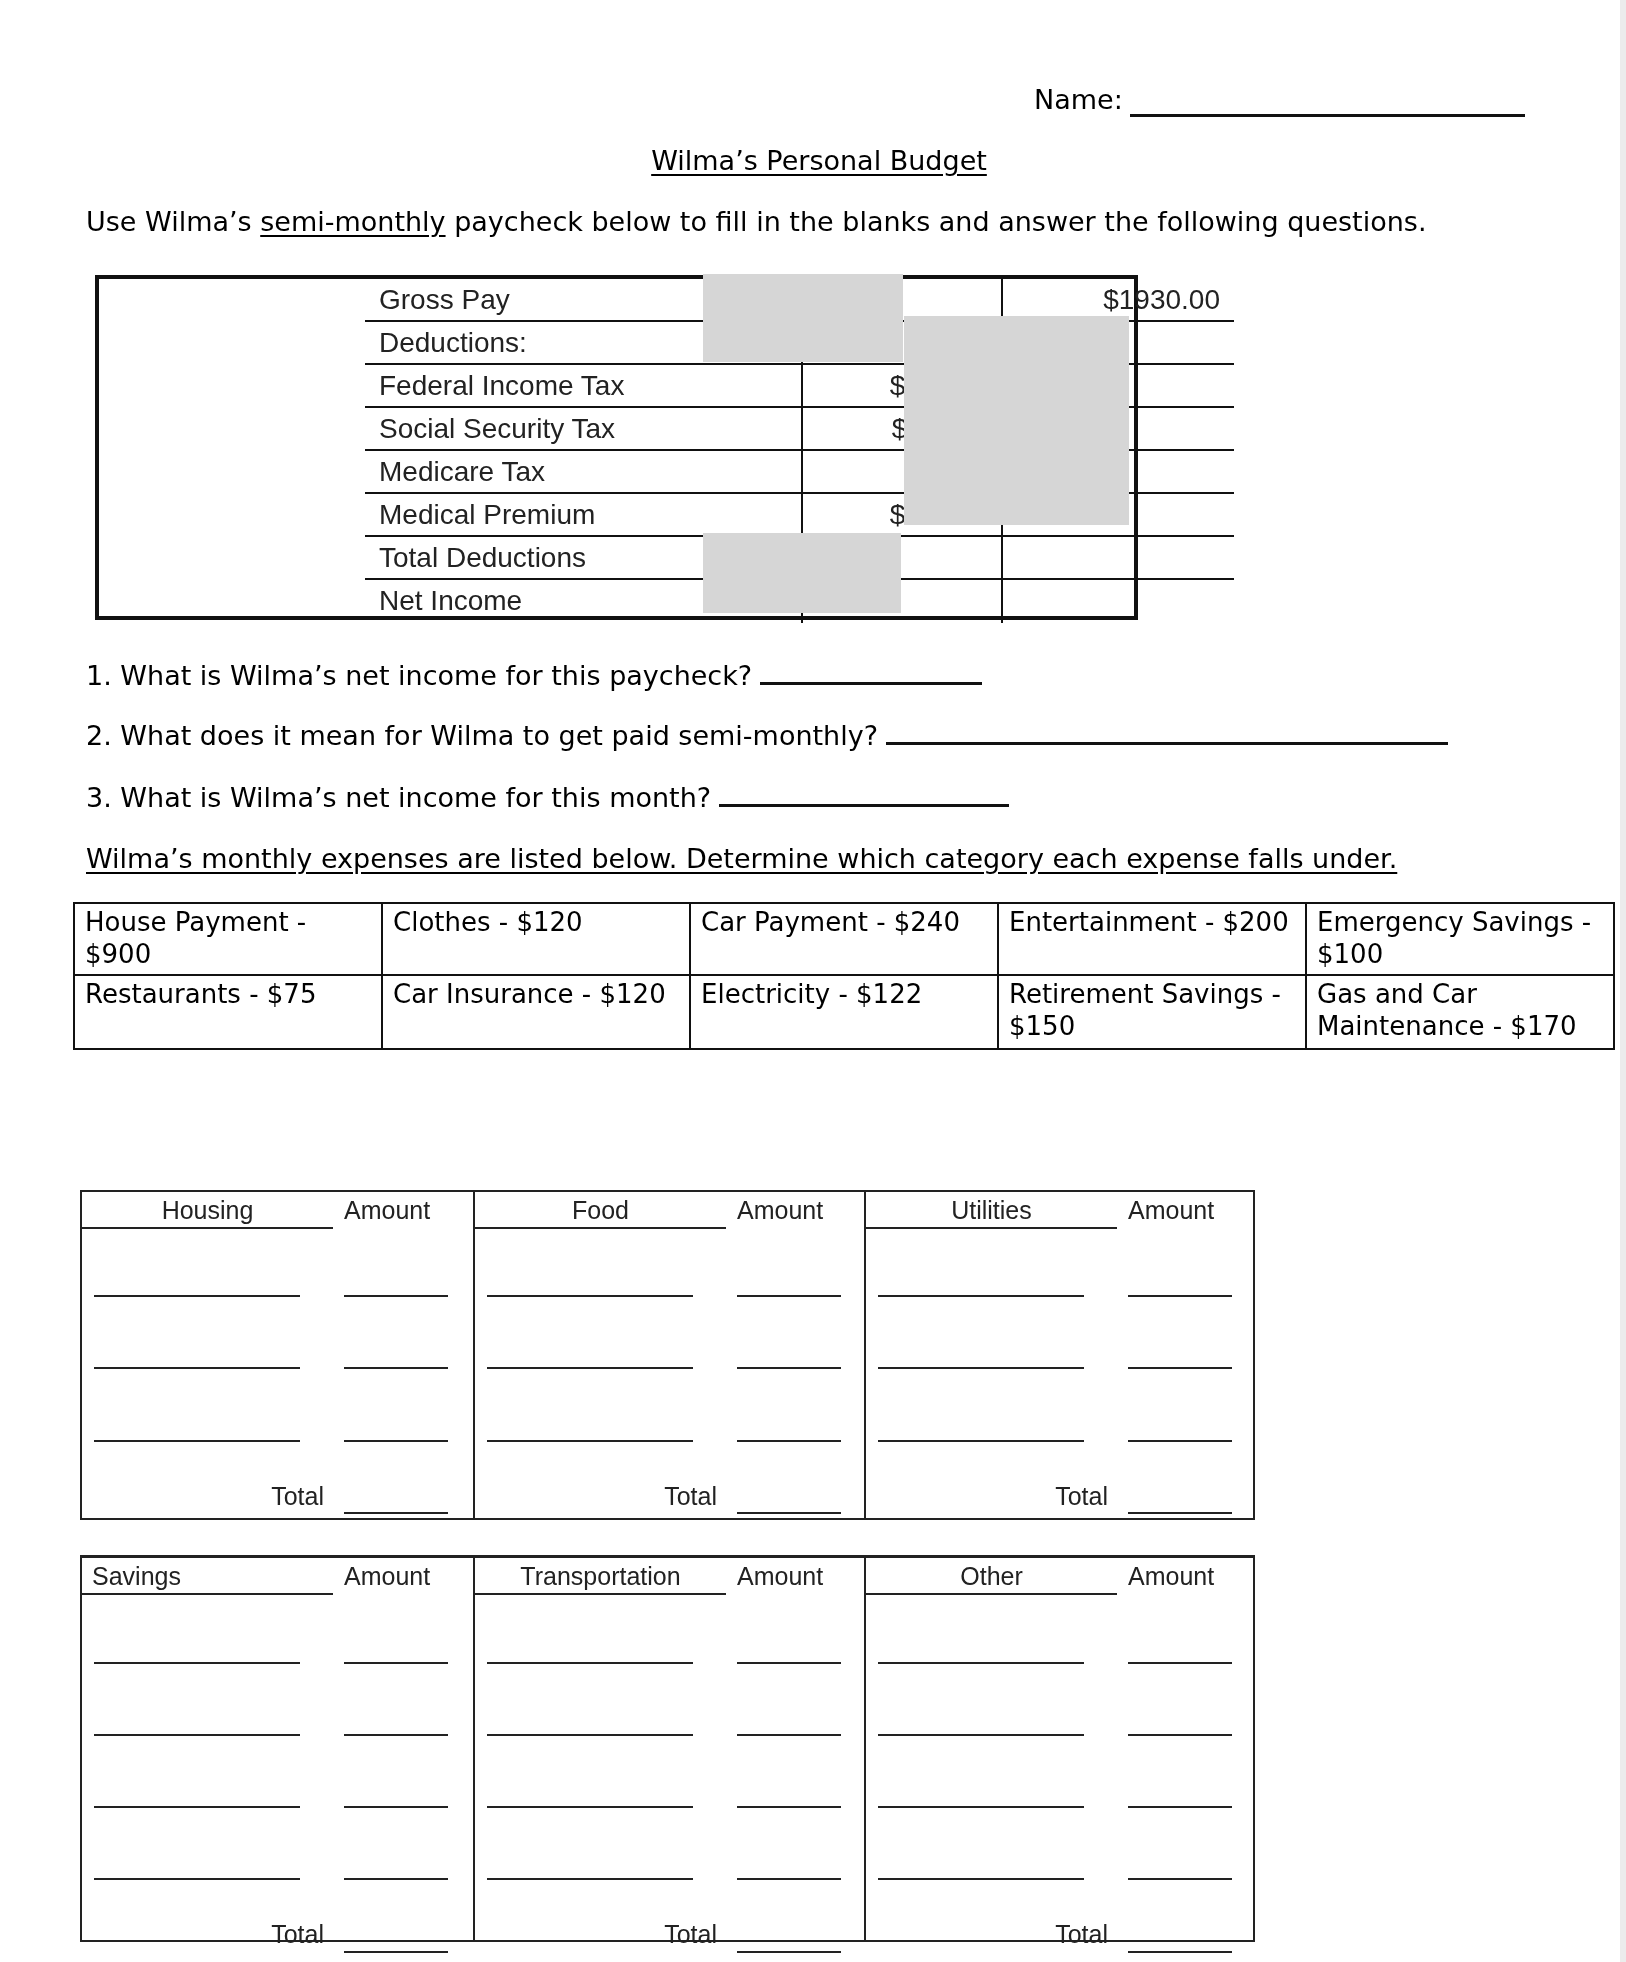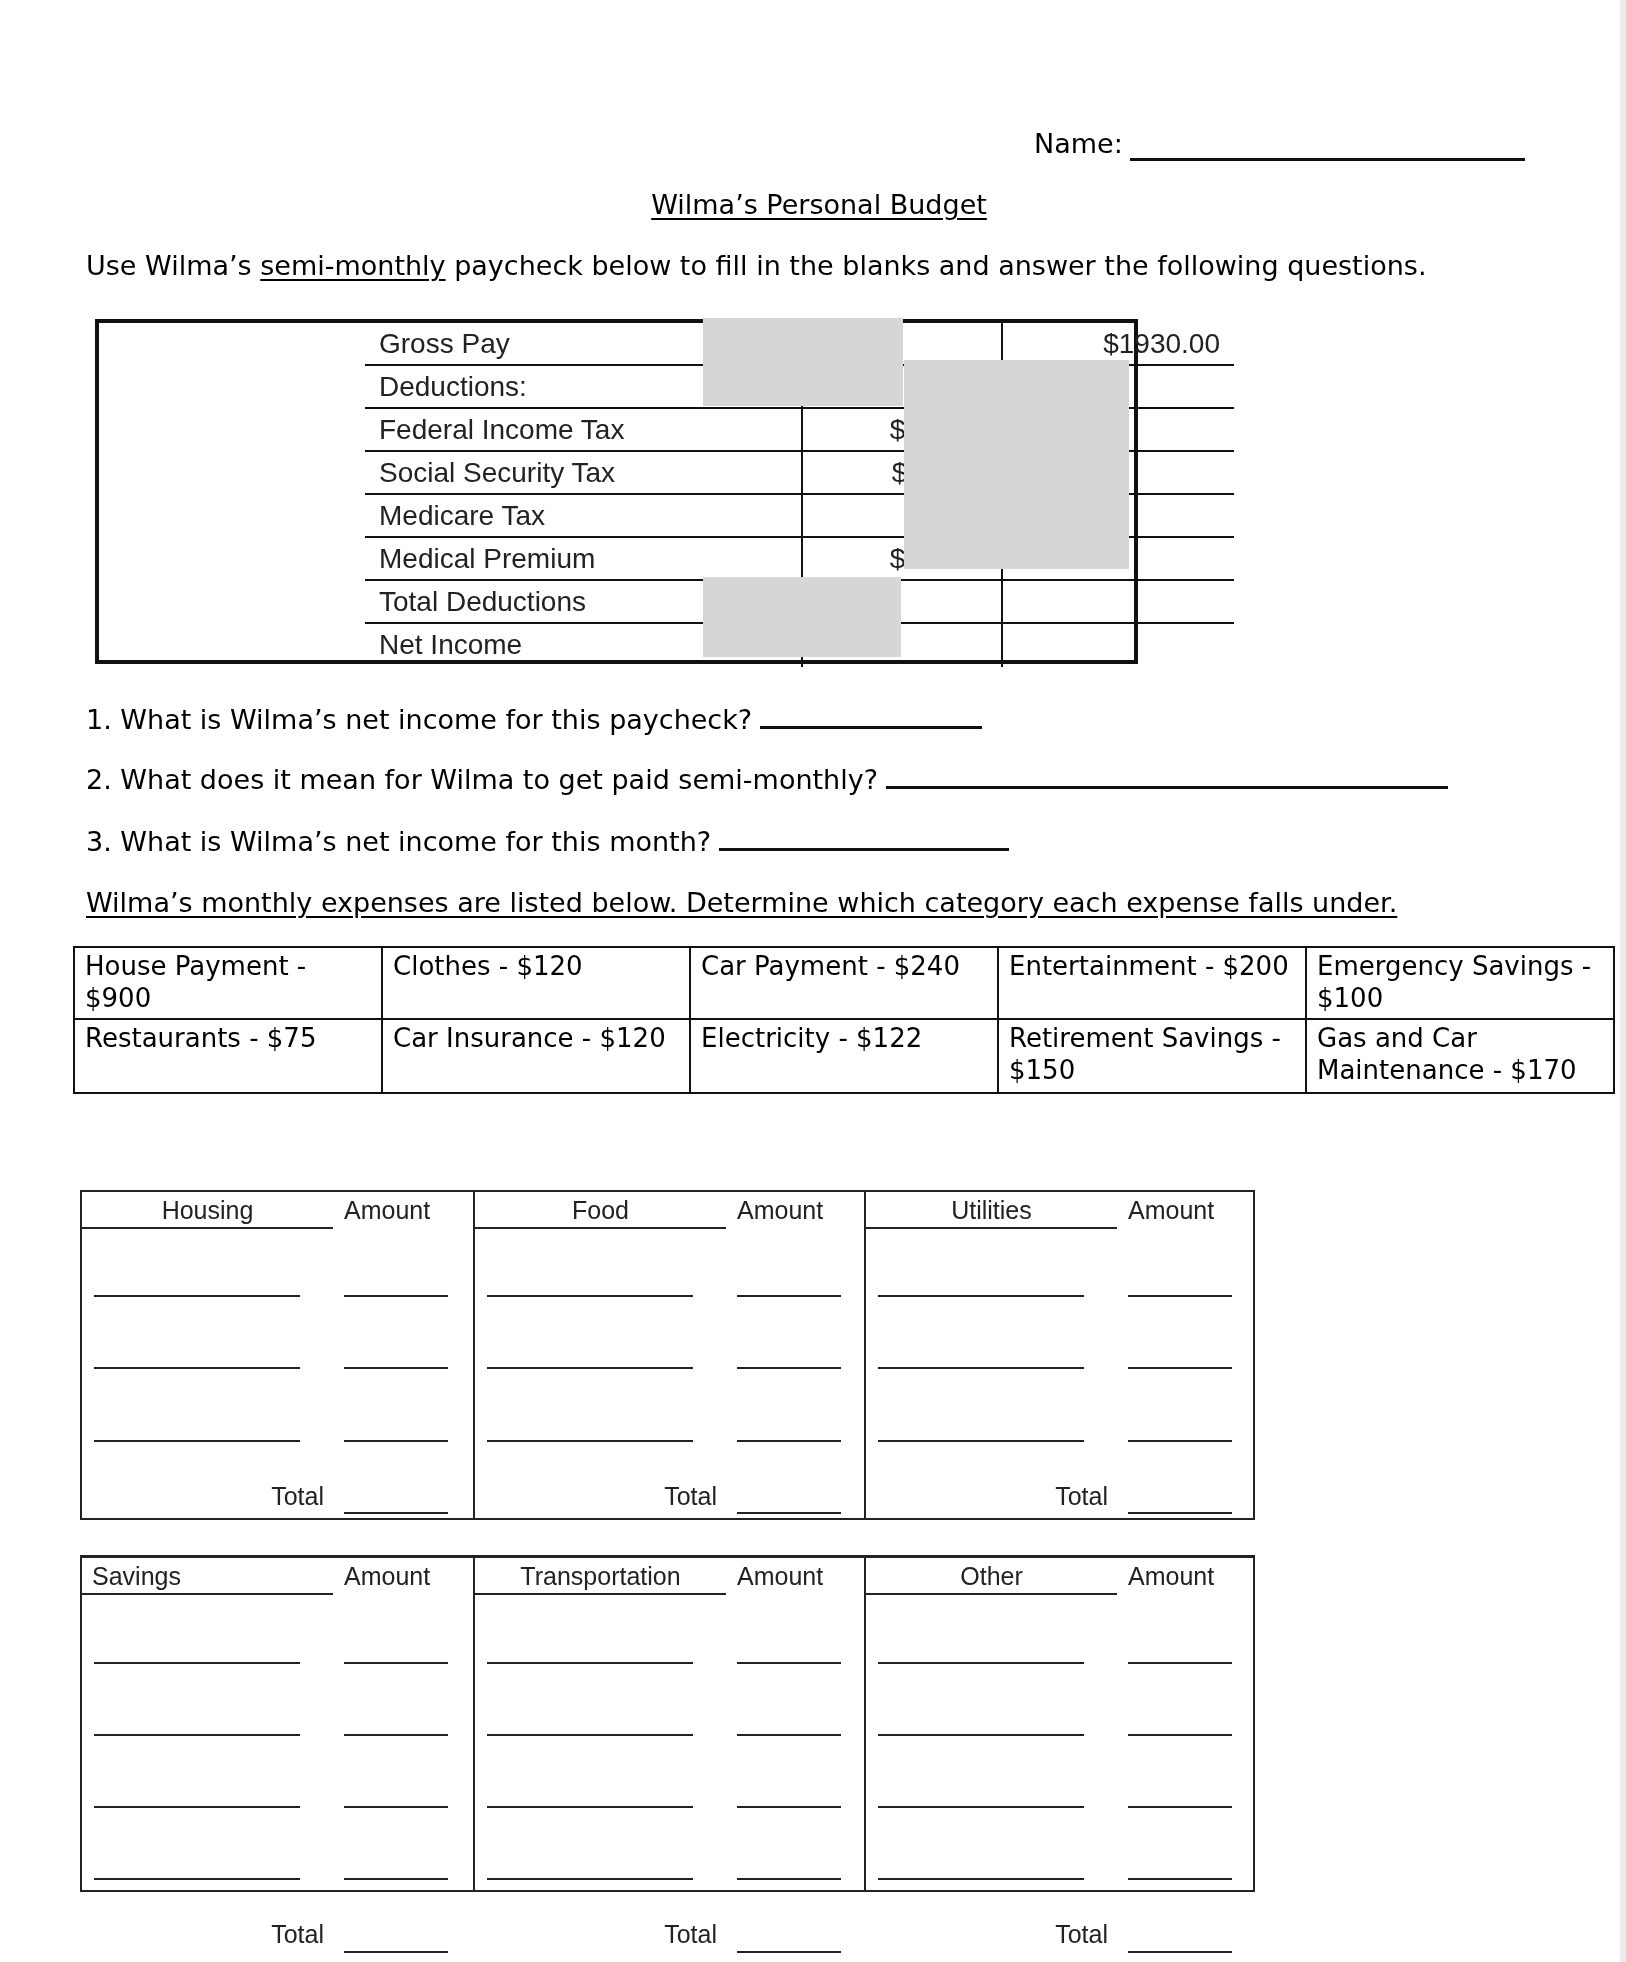--- a/index.html
+++ b/index.html
@@ -2,21 +2,21 @@
 <html><head>
   <meta charset="utf-8">
   <style>
     html, body { margin: 0; padding: 0; }
     body {
       width: 1626px; height: 1962px; position: relative; overflow: hidden;
       background: #ffffff; color: #000;
       font-family: "DejaVu Sans", "Liberation Sans", sans-serif;
     }
     .side-strip { position: absolute; left: 1620px; top: 0; width: 6px; height: 1962px; background: #ececec; }
-    .abs { position: absolute; margin-top: 44px; }
+    .abs { position: absolute; }
     .sans { font-family: "DejaVu Sans", sans-serif; }
     .calibri { font-family: "Liberation Sans", sans-serif; color: #222; }
 
     
     .name-label { left: 1034px; top: 84px; font-size: 27px; }
     .name-line { left: 1130px; top: 114px; width: 395px; border-bottom: 3px solid #111; }
     .title { left: 16px; width: 1606px; top: 145px; text-align: center; font-size: 27px; }
     .title span { text-decoration: underline; text-underline-offset: 4px; }
     .instructions { left: 86px; top: 206px; font-size: 27px; }
     .u { text-decoration: underline; text-underline-offset: 4px; }
@@ -172,21 +172,21 @@
     <div class="line-amt" style="top:103px"></div>
     <div class="line-name" style="top:175px"></div>
     <div class="line-amt" style="top:175px"></div>
     <div class="line-name" style="top:248px"></div>
     <div class="line-amt" style="top:248px"></div>
     <div class="total-label" style="top:290px">Total</div>
     <div class="line-amt" style="top:320px"></div>
   </div>
 </div>
 
-<div class="grid g2 calibri" style="top:1555px; height:337px;">
+<div class="grid g2 calibri" style="top:1555px; height:387px;">
   <div class="cat c1">
     <div class="cat-head left">Savings</div>
     <div class="amt-head">Amount</div>
     <div class="line-name" style="top:104px"></div>
     <div class="line-amt" style="top:104px"></div>
     <div class="line-name" style="top:176px"></div>
     <div class="line-amt" style="top:176px"></div>
     <div class="line-name" style="top:248px"></div>
     <div class="line-amt" style="top:248px"></div>
     <div class="line-name" style="top:320px"></div>

